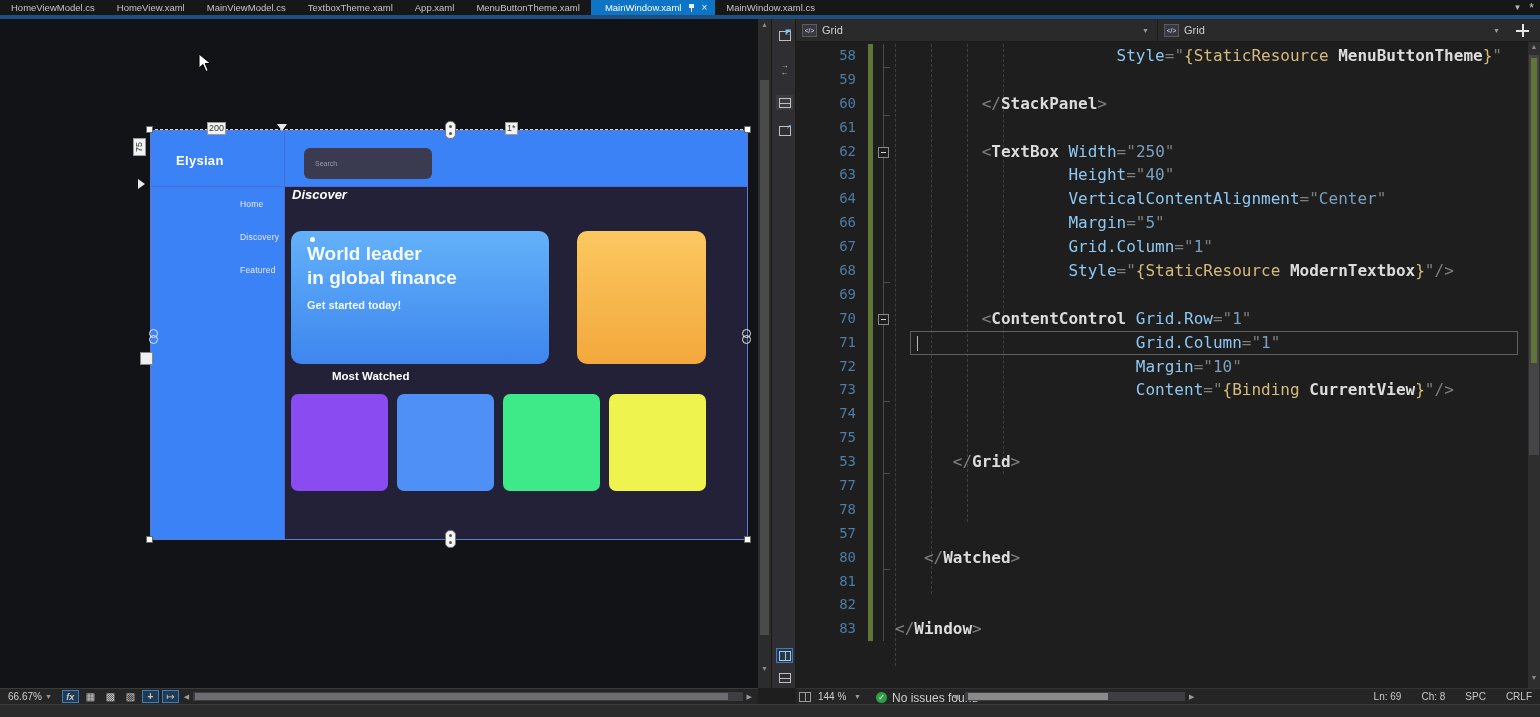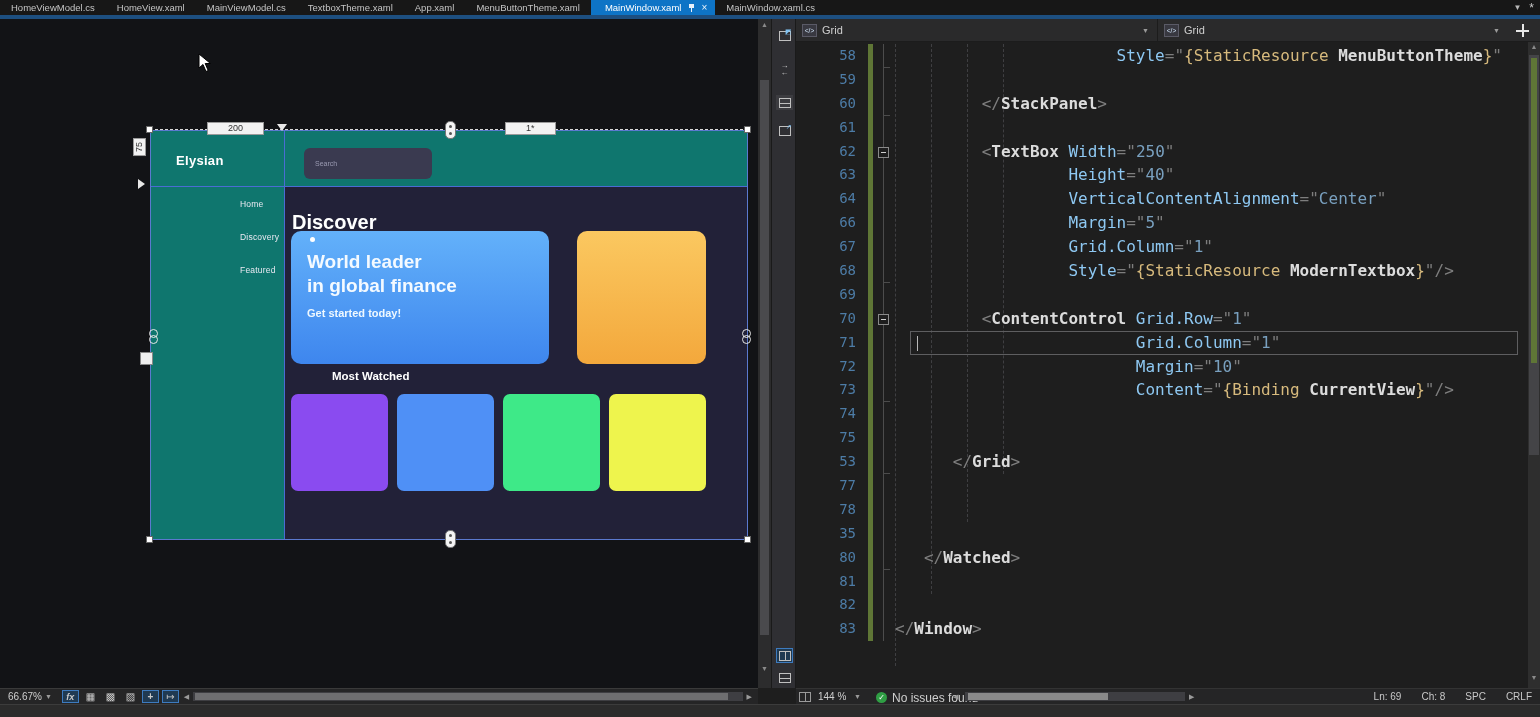--- a/index.html
+++ b/index.html
@@ -15,42 +15,42 @@
   .tab .pin::before { content:''; position:absolute; left:0; top:0; width:5px; height:4px; background:#e8f1fa; }
   .tab .pin::after { content:''; position:absolute; left:2px; top:4px; width:1px; height:4px; background:#e8f1fa; }
   .tab .x { margin-left:7px; font-size:10px; line-height:10px; color:#eaf3fb; }
   .tab-right { position:absolute; right:2px; top:0; height:15px; display:flex; align-items:center; gap:8px; padding-right:4px; }
   .tab-right .car { color:#b9b9b9; font-size:8px; }
   .tab-right .gear { color:#c9c9c9; font-size:12px; line-height:10px; }
   .accent { position:absolute; left:0; top:15px; width:1540px; height:4px; background:#1d4f80; }
 
   
   .designer { position:absolute; left:0; top:19px; width:758px; height:669px; background:#121316; overflow:hidden; }
-  .artboard { position:absolute; left:150px; top:111px; width:598px; height:410px; background:#0f766e; border:1px solid #5b79cf; }
+  .artboard { position:absolute; left:150px; top:111px; width:598px; height:410px; background:#3b82f6; border:1px solid #5b79cf; }
   .ab-main { position:absolute; left:134px; top:56px; right:0; bottom:0; background:#222138; }
   .ab-vline { position:absolute; left:133px; top:0; bottom:0; width:1px; background:#4a6cd4; }
   .ab-hline { position:absolute; left:0; top:55px; right:0; height:1px; background:#4a6cd4; }
   .ab-title { position:absolute; left:25px; top:22px; font-size:13px; font-weight:700; color:#fff; letter-spacing:.3px; }
   .ab-search { position:absolute; left:153px; top:17px; width:128px; height:31px; background:#3a3a50; border-radius:6px; display:flex; align-items:center; padding-left:11px; }
   .ab-search span { font-size:7px; color:#9a9ab2; }
   .ab-nav { position:absolute; left:42px; top:68px;margin-left:47px; }
   .ab-nav .nav-item { height:33px; font-size:8.5px; color:#e9e9f2; letter-spacing:.2px; }
-  .ab-heading { position:absolute; left:141px; top:80px; font-size:20px; font-weight:600; color:#fff; }
-  .hero { position:absolute; left:140px; top:100px; width:258px; height:133px; border-radius:10px; padding:19px 16px; }
+  .ab-heading { position:absolute; left:141px; top:56px; font-size:13px; font-weight:600; color:#fff;font-style:italic; }
+  .hero { position:absolute; left:140px; top:100px; width:258px; height:133px; border-radius:10px; padding:11px 16px; }
   .hero .h1 { font-size:19px; line-height:24px; font-weight:600; color:#f4faff; }
   .hero .cta { font-size:11px; font-weight:600; color:#eef8ff; margin-top:9px; }
   .hero-dot { position:absolute; left:159px; top:106px; width:5px; height:5px; border-radius:50%; background:#fff; }
   .promo { position:absolute; left:426px; top:100px; width:129px; height:133px; border-radius:10px; }
   .ab-section { position:absolute; left:141px; top:239px; font-size:11.5px; font-weight:700; color:#fff;margin-left:40px; }
   .tiles { position:absolute; left:140px; top:263px; display:flex; gap:9px; }
   .tile { width:97px; height:97px; border-radius:7px; }
 
   
   .sel-dash { position:absolute; left:150px; top:110px; width:598px; border-top:1px dashed #d8d8d8; }
-  .adorner-label { position:absolute; background:#f2f2f2; border:1px solid #9a9a9a; color:#333; font-size:9px; line-height:11px; padding:0 20px; }
+  .adorner-label { position:absolute; background:#f2f2f2; border:1px solid #9a9a9a; color:#333; font-size:9px; line-height:11px; padding:0 1px; }
   .lab-200 { left:207px; top:103px; }
   .lab-1star { left:505px; top:103px; }
   .lab-75 { left:133px; top:119px; writing-mode:vertical-rl; transform:rotate(180deg); padding:3px 0; }
   .tri-down { position:absolute; left:277px; top:105px; width:0; height:0; border-left:5px solid transparent; border-right:5px solid transparent; border-top:7px solid #e8e8e8; }
   .tri-right { position:absolute; left:138px; top:160px; width:0; height:0; border-top:5px solid transparent; border-bottom:5px solid transparent; border-left:7px solid #e8e8e8; }
   .handle { position:absolute; width:7px; height:7px; background:#fff; border:1px solid #666; }
   .grip { position:absolute; width:11px; height:18px; background:#f4f4f4; border:1px solid #777; border-radius:5px; }
   .grip::before, .grip::after { content:''; position:absolute; left:3px; width:3px; height:3px; border-radius:50%; background:#555; }
   .grip::before { top:3px; } .grip::after { bottom:3px; }
   .chain { position:absolute; width:12px; height:16px; }
@@ -431,21 +431,21 @@
           <span class="fold"></span>
           <span class="txt"></span>
         </div>
         <div class="row">
           <span class="ln">78</span>
           <span class="chg" style="background: rgb(95, 118, 54);"></span>
           <span class="fold"></span>
           <span class="txt"></span>
         </div>
         <div class="row">
-          <span class="ln">35</span>
+          <span class="ln">57</span>
           <span class="chg" style="background: rgb(95, 118, 54);"></span>
           <span class="fold"></span>
           <span class="txt"></span>
         </div>
         <div class="row">
           <span class="ln">80</span>
           <span class="chg" style="background: rgb(95, 118, 54);"></span>
           <span class="fold">
             <span class="ftick"></span>
           </span>

